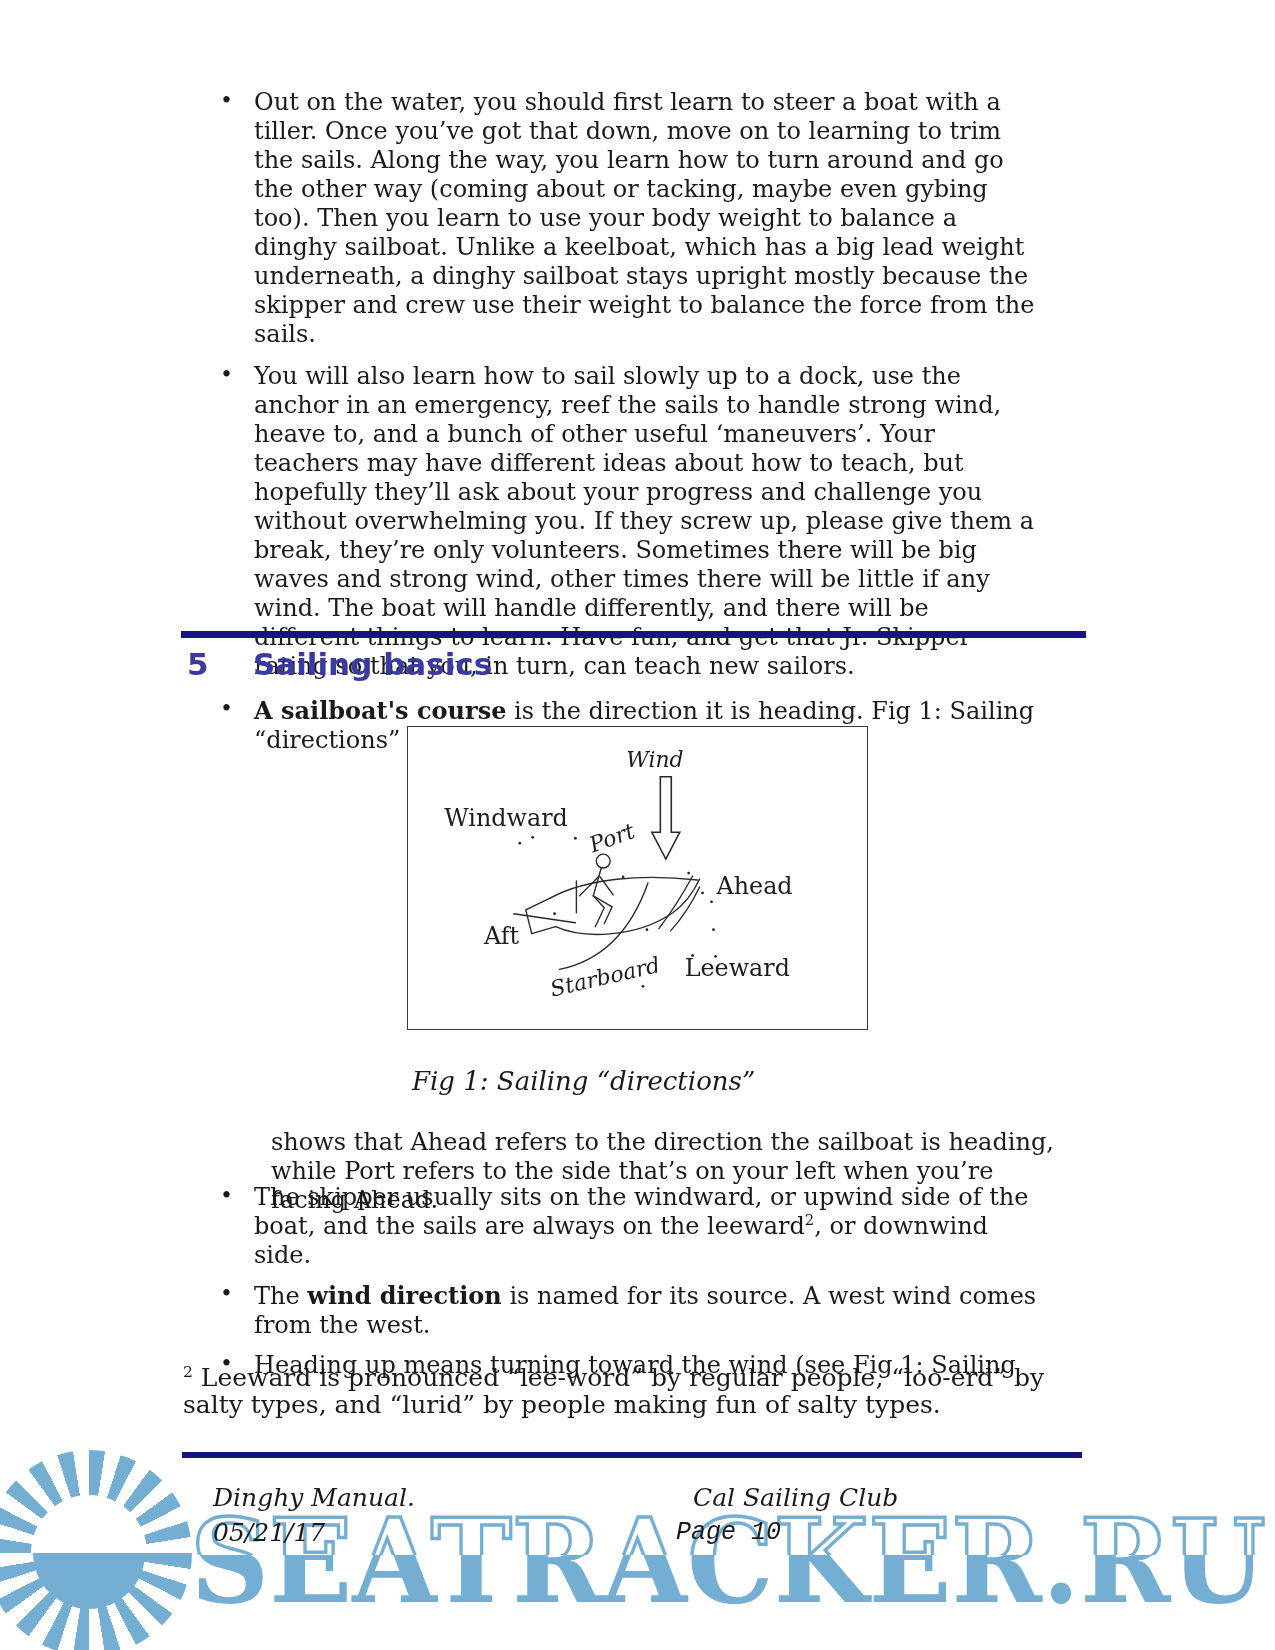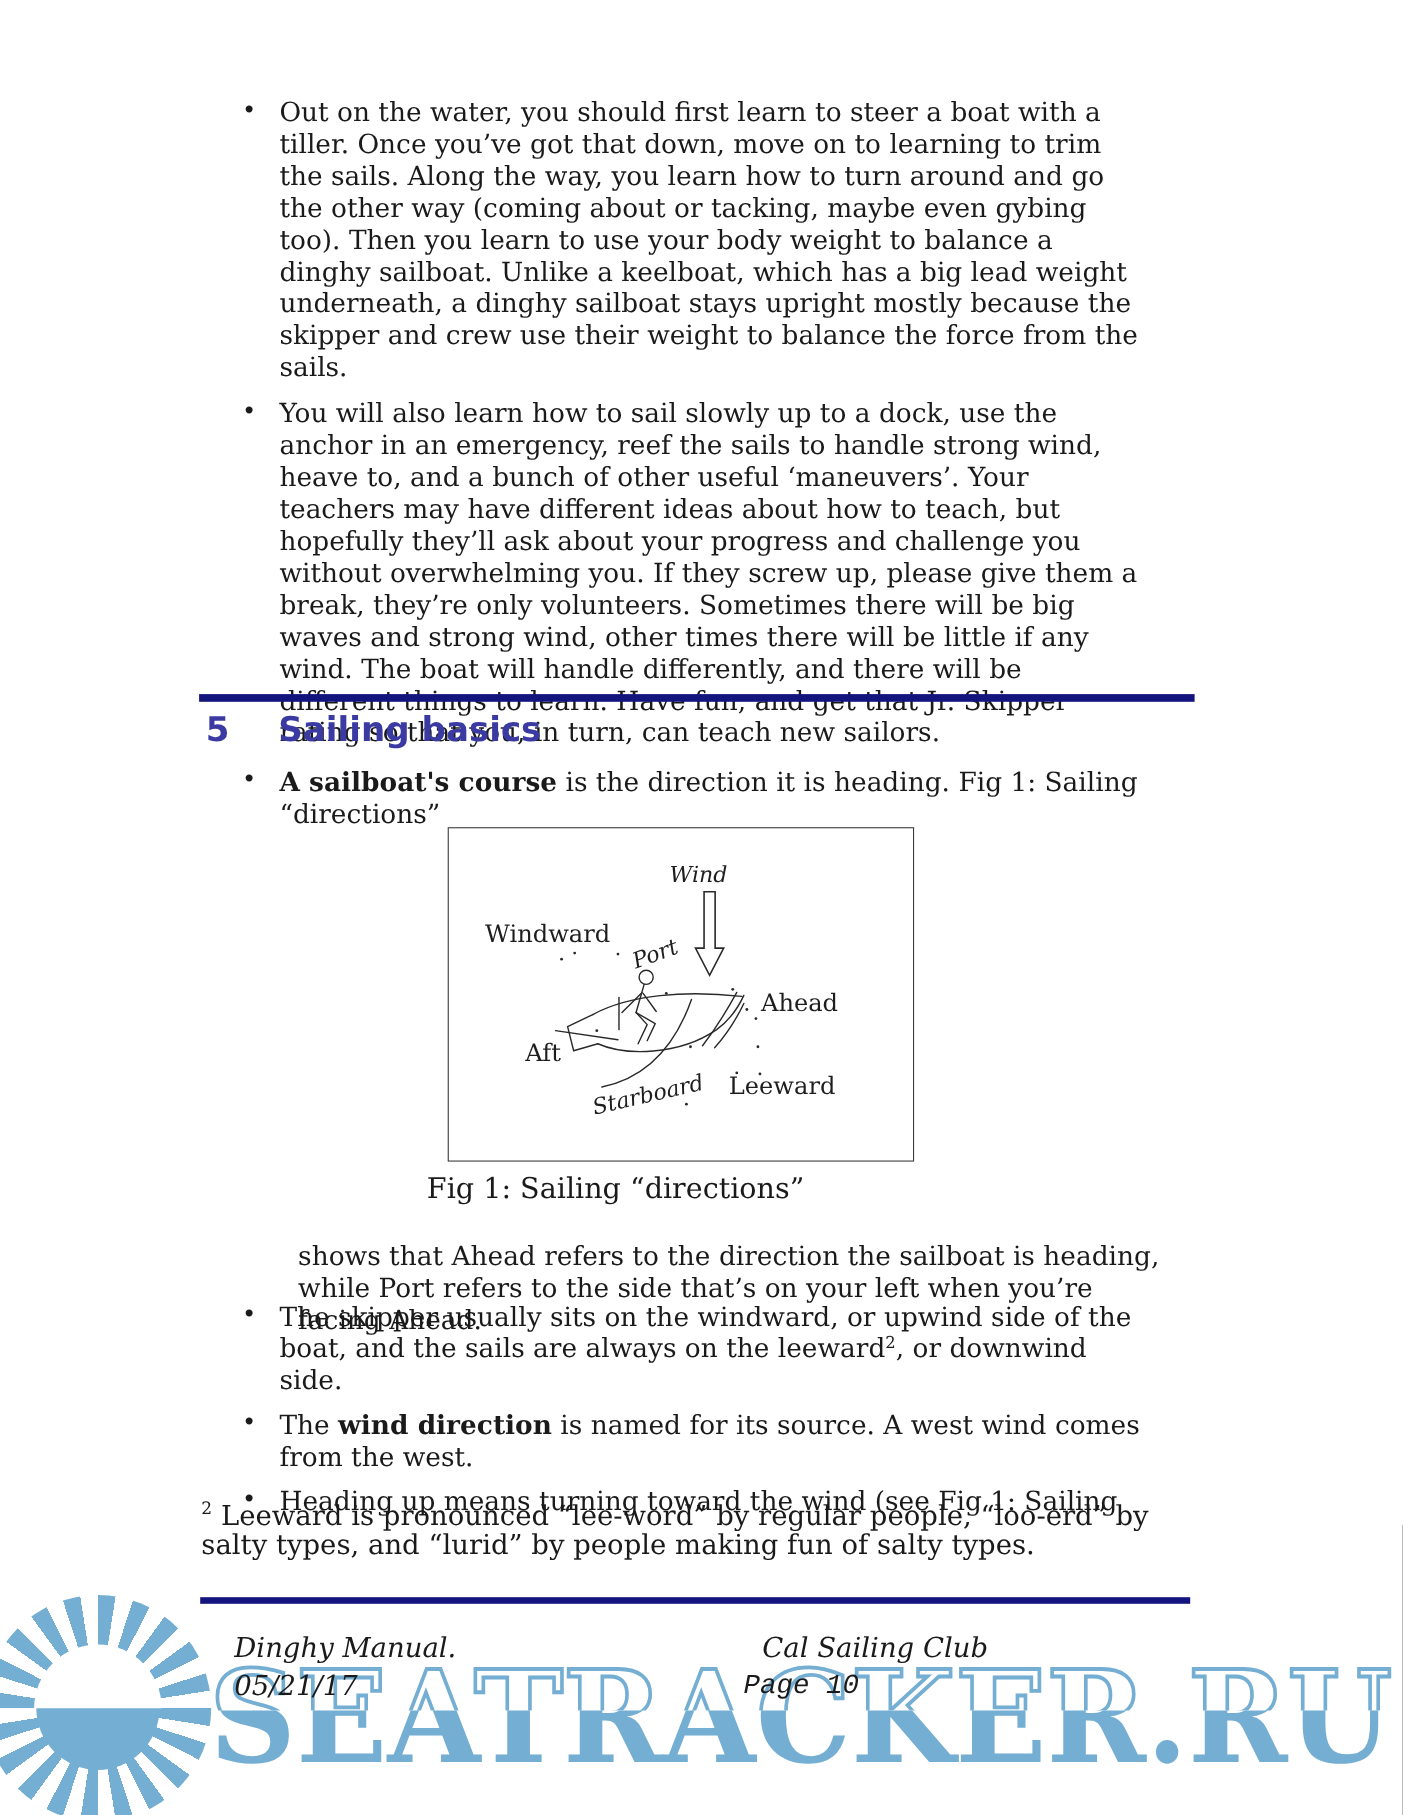--- a/index.html
+++ b/index.html
@@ -33,32 +33,32 @@
   .section-heading{
     position:absolute;left:187px;top:646px;margin:0;
     font-family:"DejaVu Sans","Liberation Sans",sans-serif;
     font-size:31px;font-weight:bold;color:var(--heading,#3a3aa2);
     display:flex;
   }
   .section-heading .num{width:66px;}
 
   
   .figbox{
-    position:absolute;left:407px;top:752px;width:424px;height:304px;
+    position:absolute;left:407px;top:726px;width:461px;height:304px;
     border:1.5px solid #3c3c3c;box-sizing:border-box;background:transparent;
   }
   .figbox svg{display:block;width:100%;height:100%;}
   .fig-label{font-family:"DejaVu Serif","Liberation Serif",serif;fill:#1d1d1d;font-size:24px;}
   .fig-label.it{font-style:italic;font-size:22px;}
   .sketch{fill:none;stroke:#2a2a2a;stroke-width:1.4;stroke-linecap:round;stroke-linejoin:round;}
   .sketch-dot{fill:#2a2a2a;stroke:none;}
   .wind-arrow{fill:#ffffff;stroke:#2a2a2a;stroke-width:1.6;}
   .fig-caption{
-    position:absolute;left:388px;top:1066px;margin:0;
-    font-size:26px;
+    position:absolute;left:412px;top:1066px;margin:0;
+    font-style:italic;font-size:26px;
   }
   .after-fig{
     position:absolute;left:253px;top:1110px;width:790px;margin:18px;
     font-size:24px;line-height:29px;
   }
 
   
   .footnote{
     position:absolute;left:183px;top:1364px;width:865px;margin:0;
     font-size:25px;line-height:27px;

